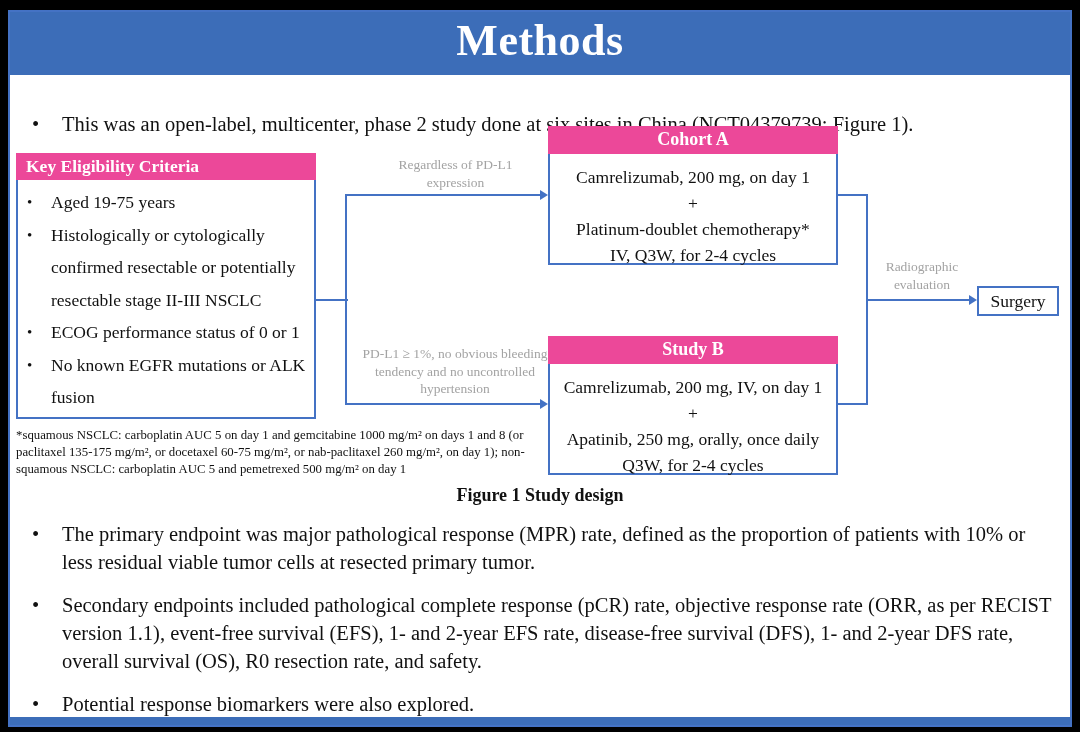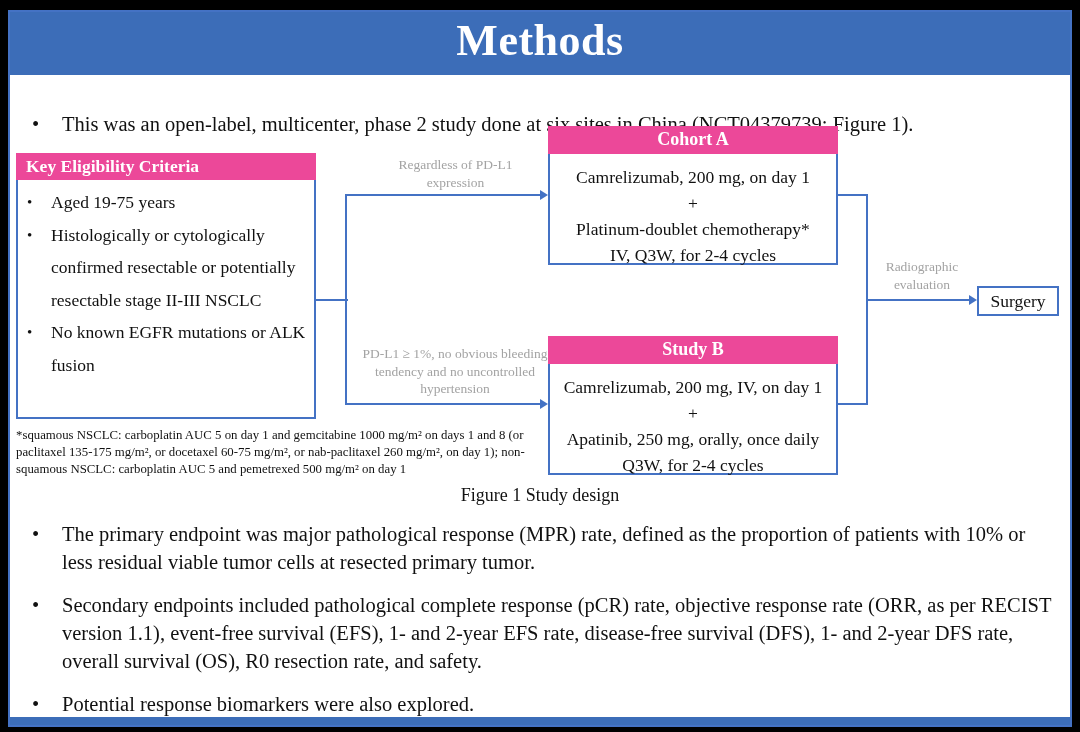--- a/index.html
+++ b/index.html
@@ -43,21 +43,21 @@
   .small-label{font-size:13.5px;line-height:17.5px;text-align:center;color:#a3a3a3;}
   .label-top{left:368px;top:156px;width:175px;}
   .label-bottom{left:360px;top:345px;width:190px;}
   .label-eval{left:872px;top:258px;width:100px;}
   
   .hline{height:2px;background:#4472c4;}
   .vline{width:2px;background:#4472c4;}
   .arrowhead{width:0;height:0;border-top:5px solid transparent;border-bottom:5px solid transparent;border-left:8px solid #4472c4;}
   
   .footnote{left:16px;top:427px;width:540px;font-size:12.8px;line-height:17px;}
-  .fig-caption{left:8px;top:485px;width:1064px;text-align:center;font-size:18px;font-weight:normal;}
+  .fig-caption{left:8px;top:485px;width:1064px;text-align:center;font-size:18px;font-weight:bold;}
   
   .endpoints{left:30px;top:520px;width:1022px;list-style:none;margin:0;padding:0;font-size:20.5px;line-height:28px;}
   .endpoints li{position:relative;padding-left:32px;margin-bottom:15px;}
   .endpoints li::before{content:"\2022";position:absolute;left:2px;}
 </style>
 </head>
 <body>
 
 <div class="abs content-bg"></div>
 <div class="abs banner">
@@ -67,20 +67,21 @@
 
 <div class="abs intro">
   <div class="blt">This was an open-label, multicenter, phase 2 study done at six sites in China (NCT04379739; Figure 1).</div>
 </div>
 
 <div class="abs dbox elig"></div>
 <div class="abs dbox-header elig-header">Key  Eligibility Criteria</div>
 <ul class="abs elig-list">
   <li>Aged 19-75 years</li>
   <li>Histologically or cytologically confirmed resectable or potentially resectable stage II-III  NSCLC</li>
+  <li>ECOG performance status of 0 or 1</li>
   <li>No known EGFR mutations or ALK fusion</li>
 </ul>
 
 <div class="abs small-label label-top">Regardless  of PD-L1 expression</div>
 <div class="abs small-label label-bottom">PD-L1 ≥ 1%, no obvious bleeding tendency and no uncontrolled hypertension</div>
 
 <div class="abs hline" style="left:315px;top:299px;width:33px;"></div>
 <div class="abs vline" style="left:345px;top:194px;height:211px;"></div>
 <div class="abs hline" style="left:345px;top:194px;width:196px;"></div>
 <div class="abs arrowhead" style="left:540px;top:190px;"></div>

